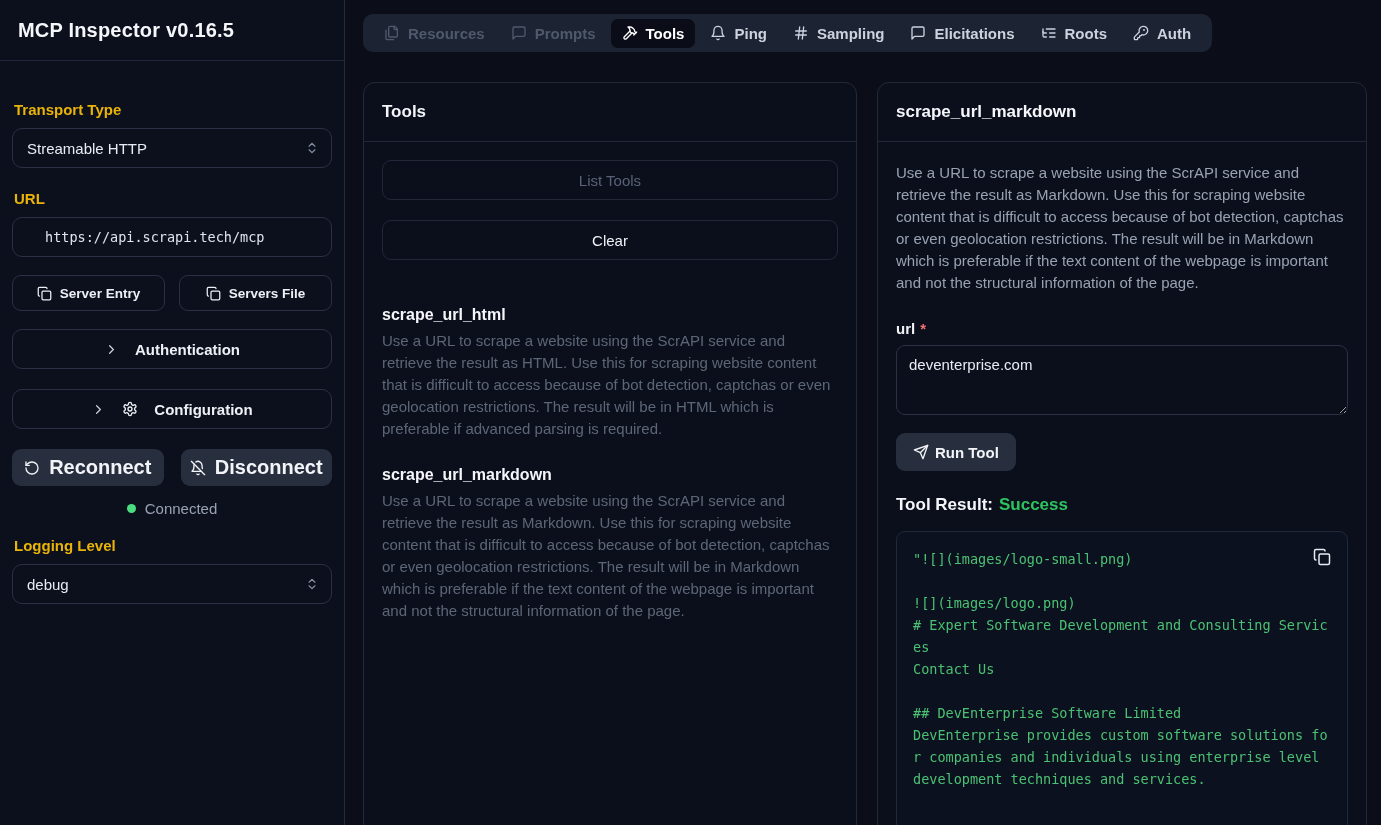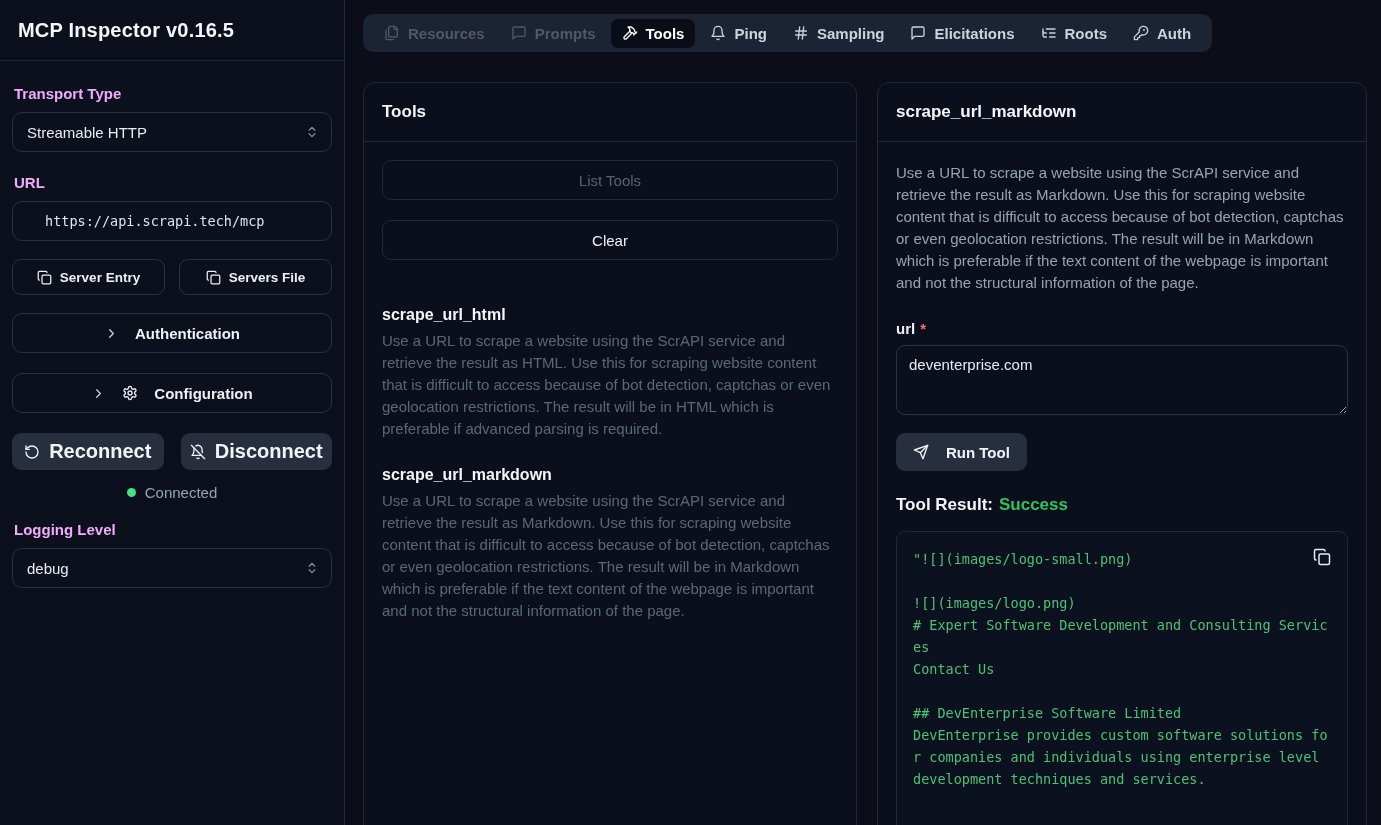--- a/index.html
+++ b/index.html
@@ -20,21 +20,21 @@
     display: flex; flex-direction: column;
   }
   .sb-header {
     height: 61px; flex: 0 0 61px;
     display: flex; align-items: center;
     padding: 0 18px;
     border-bottom: 1px solid #20273a;
   }
   .sb-header h1 { font-size: 20px; font-weight: 700; color: #f4f6fa; letter-spacing: .2px; }
   .sb-content { padding: 24px 12px 0 12px; }
-  .field-label { font-size: 15px; font-weight: 700; color: #f0abfc; margin: 0 2px 10px 2px; }
+  .field-label { font-size: 15px; font-weight: 700; color: #eab308; margin: 16px 2px 10px 2px; }
   .select {
     height: 40px; width: 100%;
     border: 1px solid #2a3145; border-radius: 10px;
     display: flex; align-items: center; justify-content: space-between;
     padding: 0 12px 0 14px;
     font-size: 15px; color: #e8ebf2;
     background: transparent; cursor: pointer;
   }
   .select .chev { color: #8b93a7; }
   .mb22 { margin-bottom: 22px; }
@@ -130,21 +130,21 @@
   .url-textarea {
     display: block; margin-top: 8px;
     width: 100%; height: 70px;
     background: transparent;
     border: 1px solid #2a3143; border-radius: 9px;
     color: #e8ebf2; font-family: "Liberation Sans", sans-serif; font-size: 15px;
     padding: 10px 12px; resize: both; outline: none;
   }
   .run-btn {
     margin-top: 18px;
-    display: inline-flex; align-items: center; gap: 17px;
+    display: inline-flex; align-items: center; gap: 6px;
     height: 38px; padding: 0 17px;
     background: #272e3e; border: none; border-radius: 9px;
     color: #f2f4f8; font-family: inherit; font-size: 15px; font-weight: 700;
     cursor: pointer;
   }
   .result-line { margin-top: 24px; font-size: 17px; font-weight: 700; color: #f4f6fa; }
   .result-status { color: #2fc35f; margin-left: 6px; }
   .code-block {
     position: relative; margin-top: 16px;
     border: 1px solid #20293a; border-radius: 9px;

